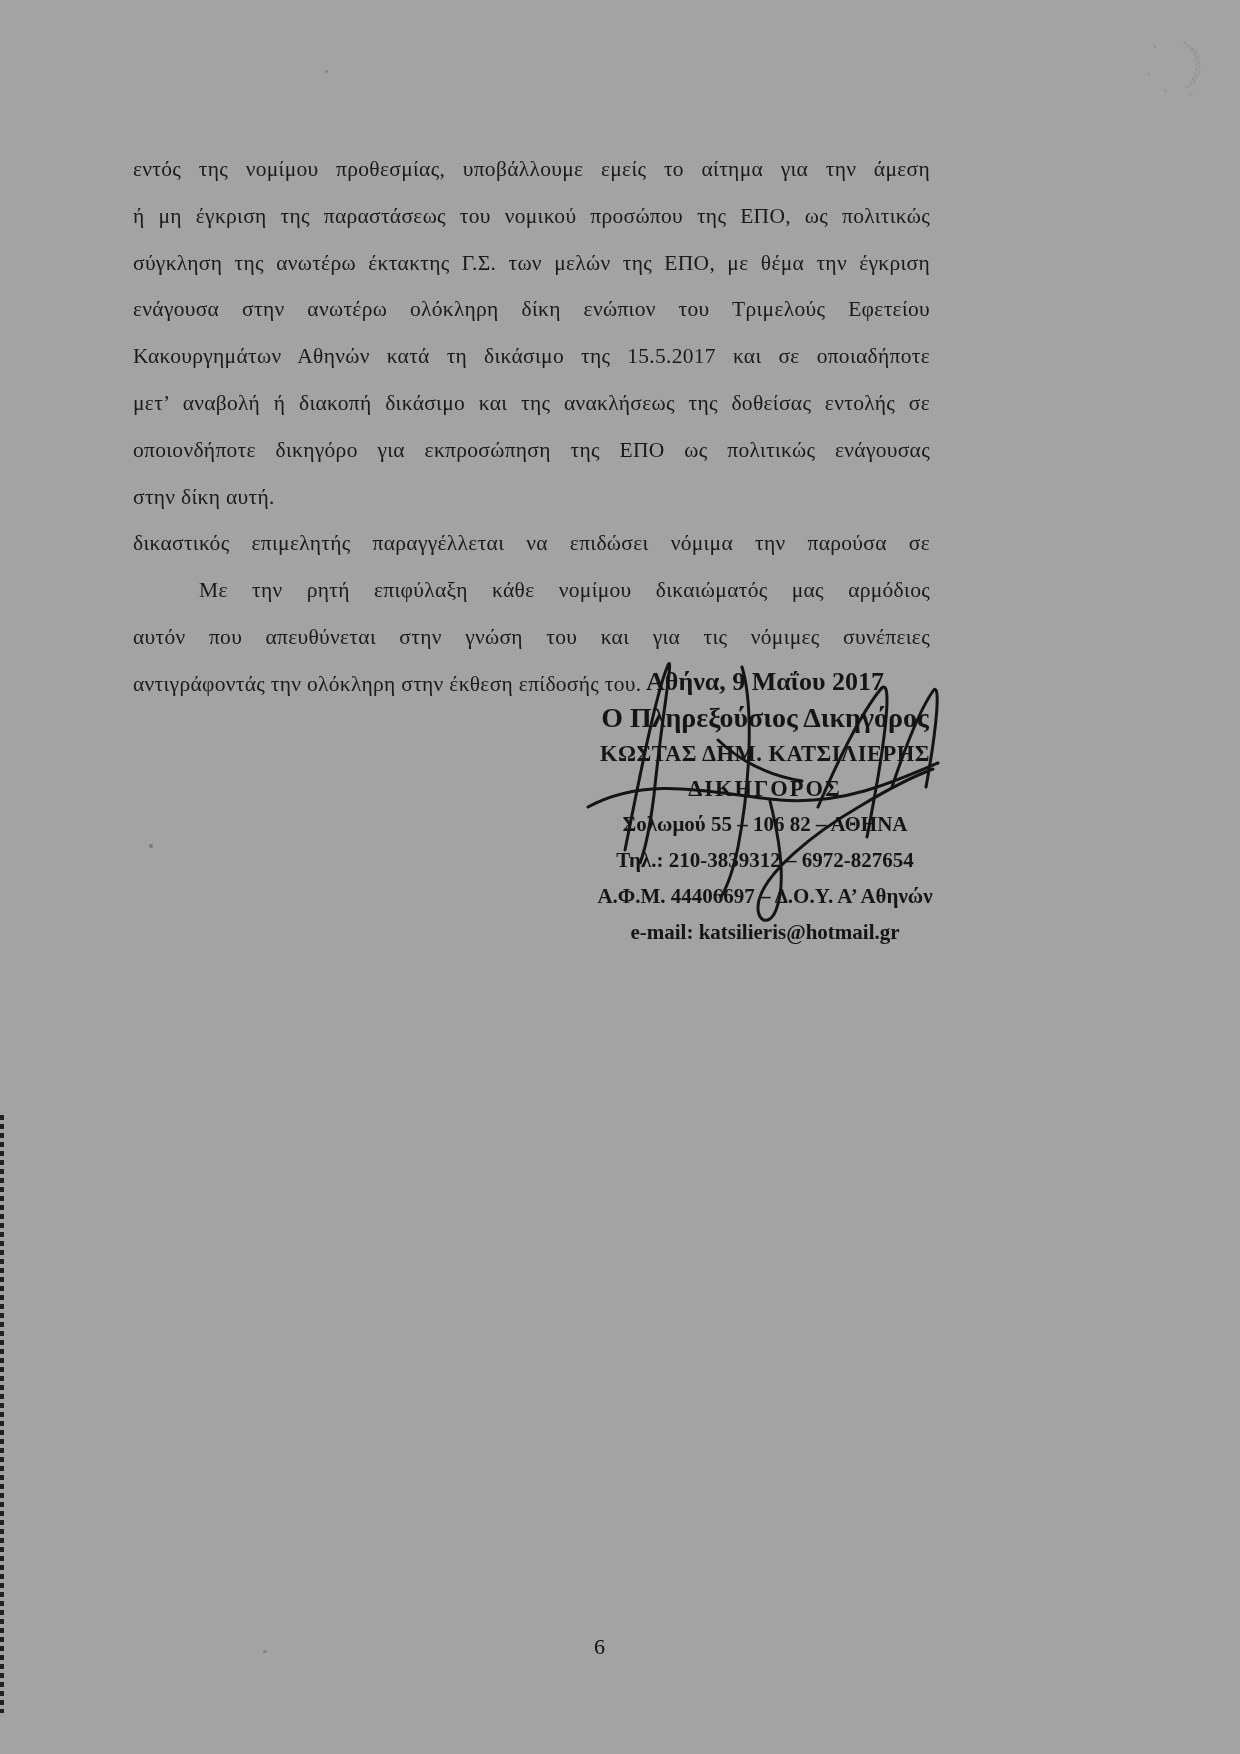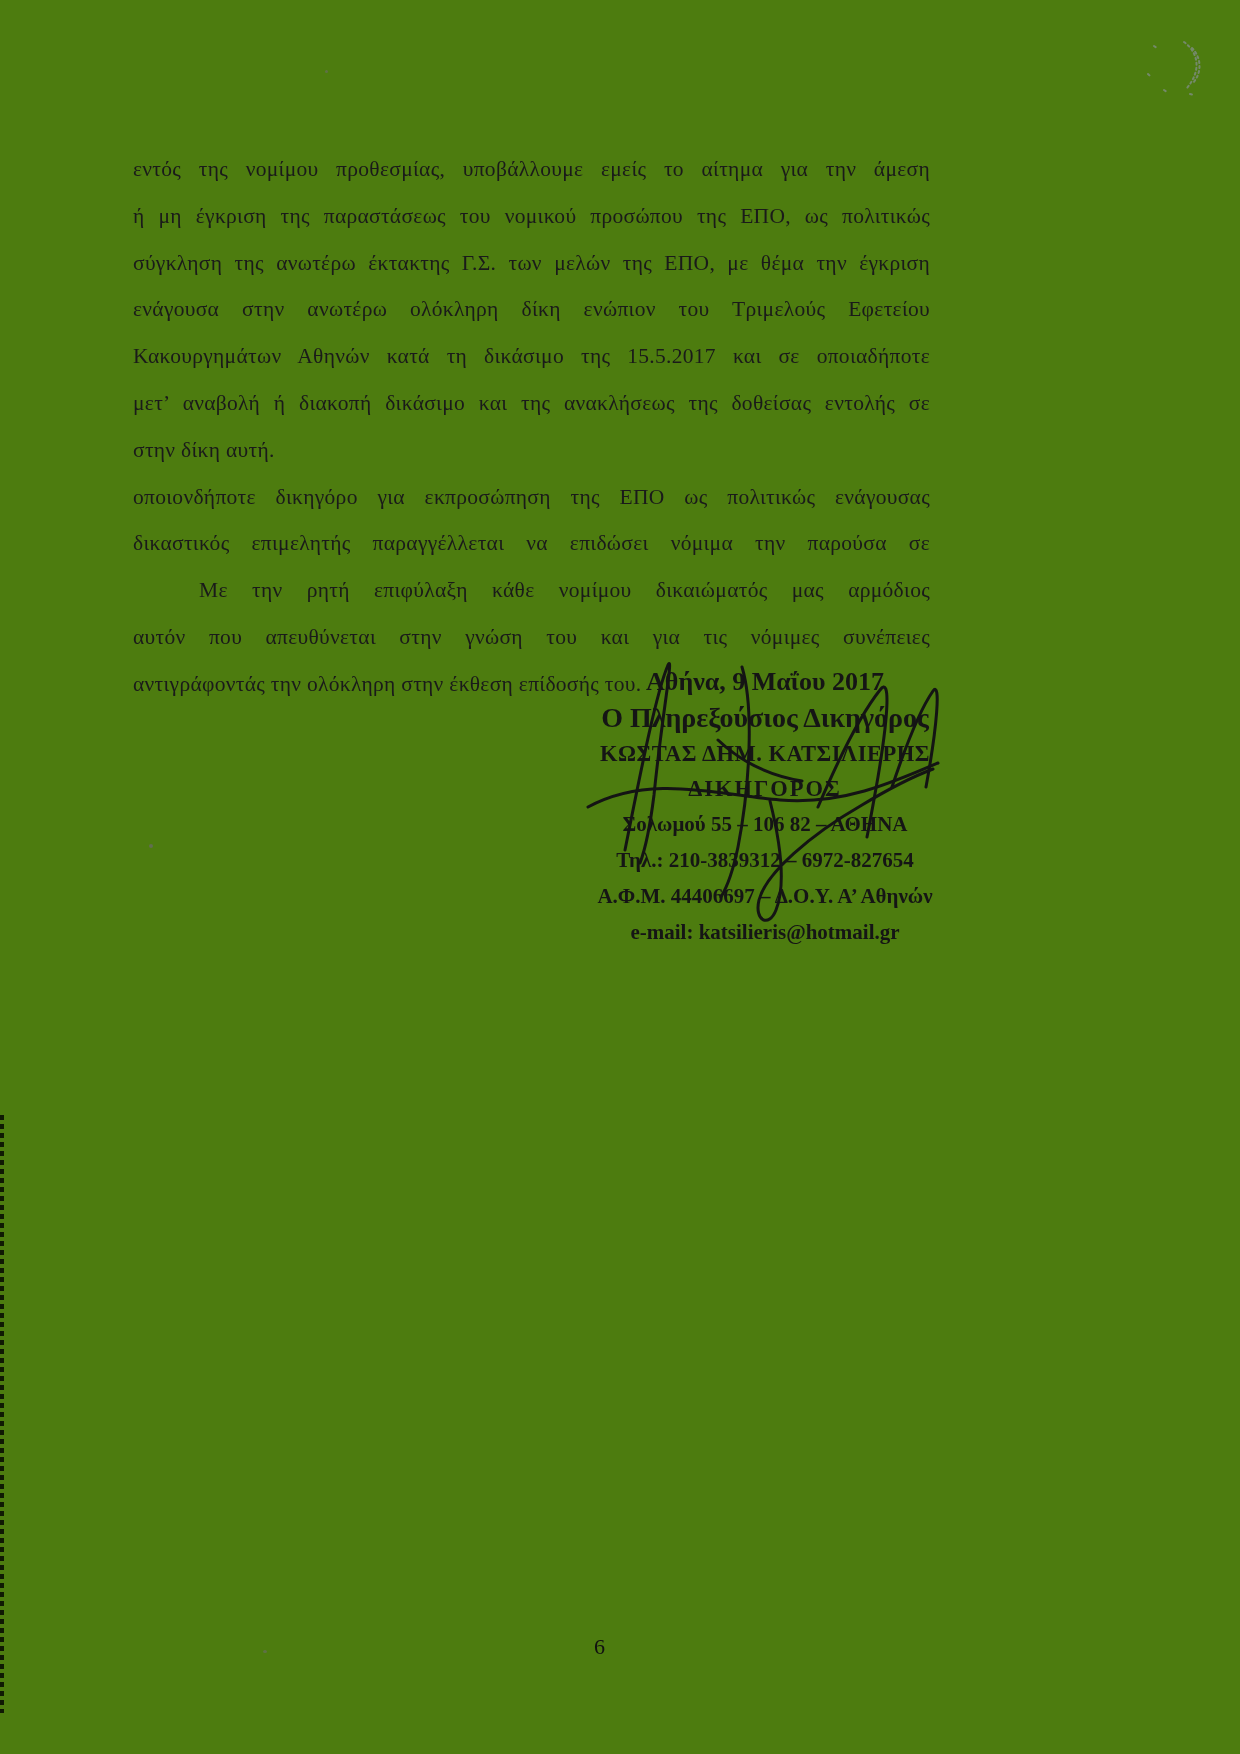--- a/index.html
+++ b/index.html
@@ -1,21 +1,21 @@
 <!DOCTYPE html>
 <html><head>
 <meta charset="utf-8">
 <style>
   html,body{margin:0;padding:0;}
   body{
     width:1240px;height:1754px;position:relative;background:#ffffff;
     font-family:"Liberation Serif","DejaVu Serif",serif;color:#1a1a1a;
     overflow:hidden;
   }
-  .page{position:absolute;inset:0;background:#4d7c0f;}
+  .page{position:absolute;inset:0;background:#a3a3a3;}
   .body-text{
     position:absolute;left:133px;top:146px;width:797px;
     font-size:21.5px;line-height:46.8px;letter-spacing:0.3px;
   }
   .para{margin:0;}
   .line{text-align:justify;text-align-last:justify;white-space:normal;}
   .line.last{text-align-last:left;}
   .line.indent{text-indent:66px;}
   .sig-block{
     position:absolute;left:545px;top:664px;width:440px;
@@ -58,22 +58,22 @@
   </svg>
 
   <div class="body-text">
     <div class="para">
       <div class="line">εντός της νομίμου προθεσμίας, υποβάλλουμε εμείς το αίτημα για την άμεση</div>
       <div class="line">ή μη έγκριση της παραστάσεως του νομικού προσώπου της ΕΠΟ, ως πολιτικώς</div>
       <div class="line">σύγκληση της ανωτέρω έκτακτης Γ.Σ. των μελών της ΕΠΟ, με θέμα την έγκριση</div>
       <div class="line">ενάγουσα στην ανωτέρω ολόκληρη δίκη ενώπιον του Τριμελούς Εφετείου</div>
       <div class="line">Κακουργημάτων Αθηνών κατά τη δικάσιμο της 15.5.2017 και σε οποιαδήποτε</div>
       <div class="line">μετ’ αναβολή ή διακοπή δικάσιμο και της ανακλήσεως της δοθείσας εντολής σε</div>
+      <div class="line">οποιονδήποτε δικηγόρο για εκπροσώπηση της ΕΠΟ ως πολιτικώς ενάγουσας</div>
       <div class="line last">στην δίκη αυτή.</div>
-      <div class="line">οποιονδήποτε δικηγόρο για εκπροσώπηση της ΕΠΟ ως πολιτικώς ενάγουσας</div>
     </div>
     <div class="para">
       <div class="line">δικαστικός επιμελητής παραγγέλλεται να επιδώσει νόμιμα την παρούσα σε</div>
       <div class="line indent">Με την ρητή επιφύλαξη κάθε νομίμου δικαιώματός μας αρμόδιος</div>
       <div class="line">αυτόν που απευθύνεται στην γνώση του και για τις νόμιμες συνέπειες</div>
       <div class="line last">αντιγράφοντάς την ολόκληρη στην έκθεση επίδοσής του.</div>
     </div>
   </div>
 
   <div class="sig-block">

